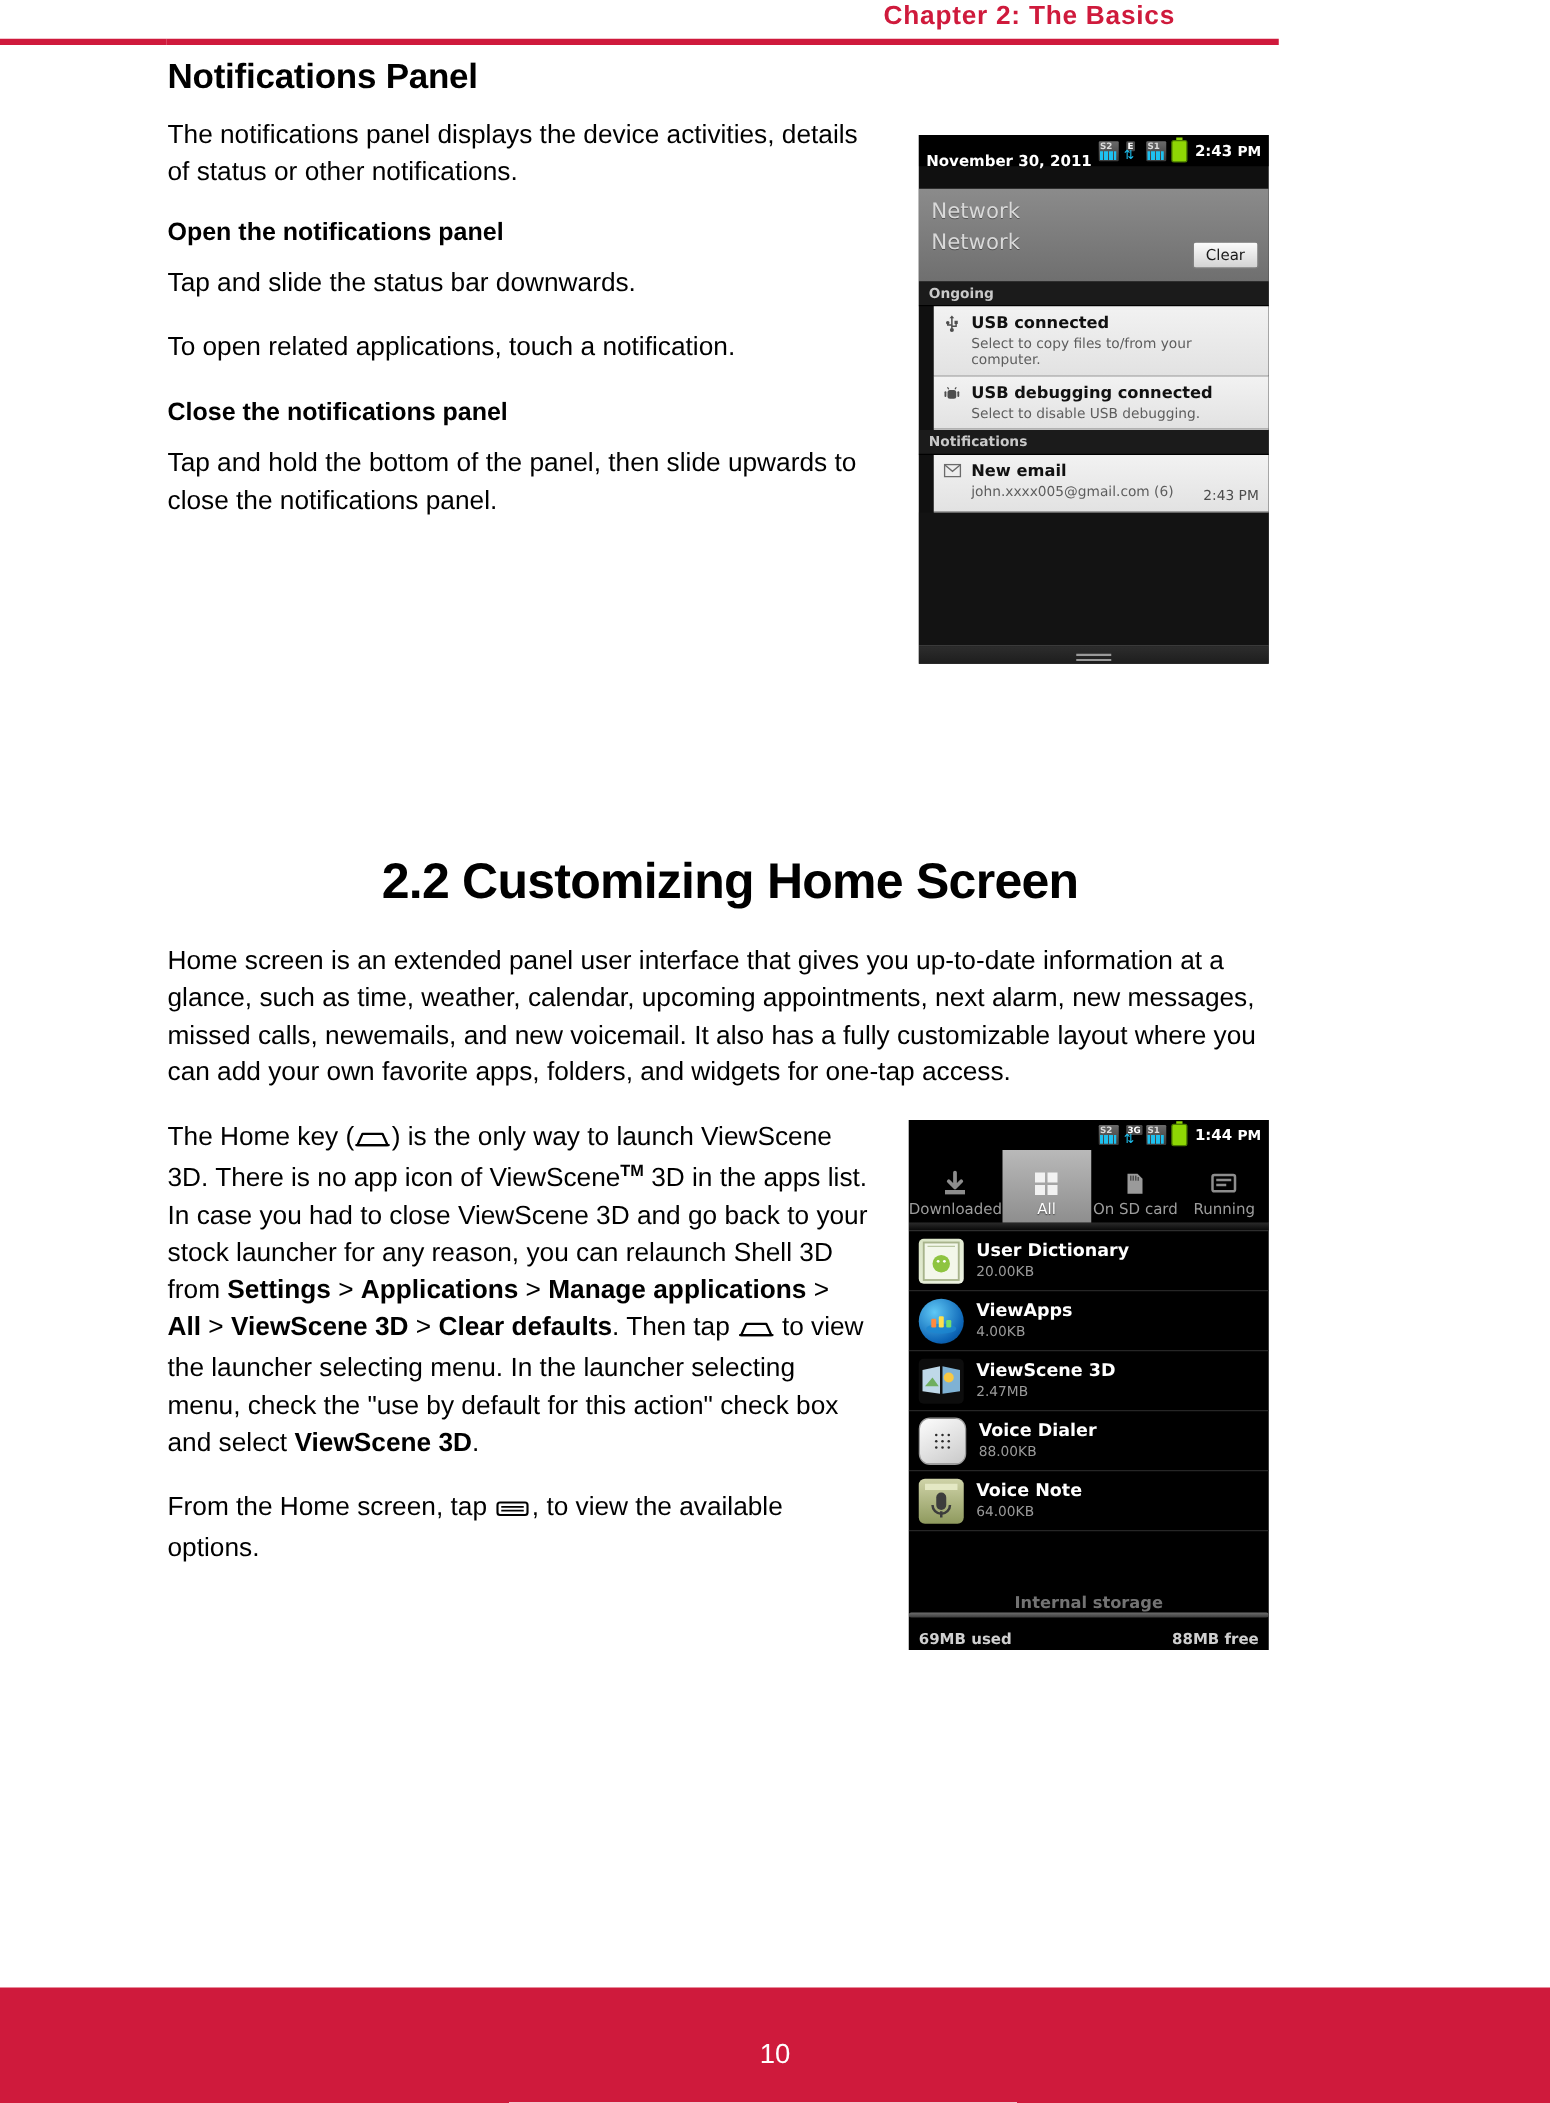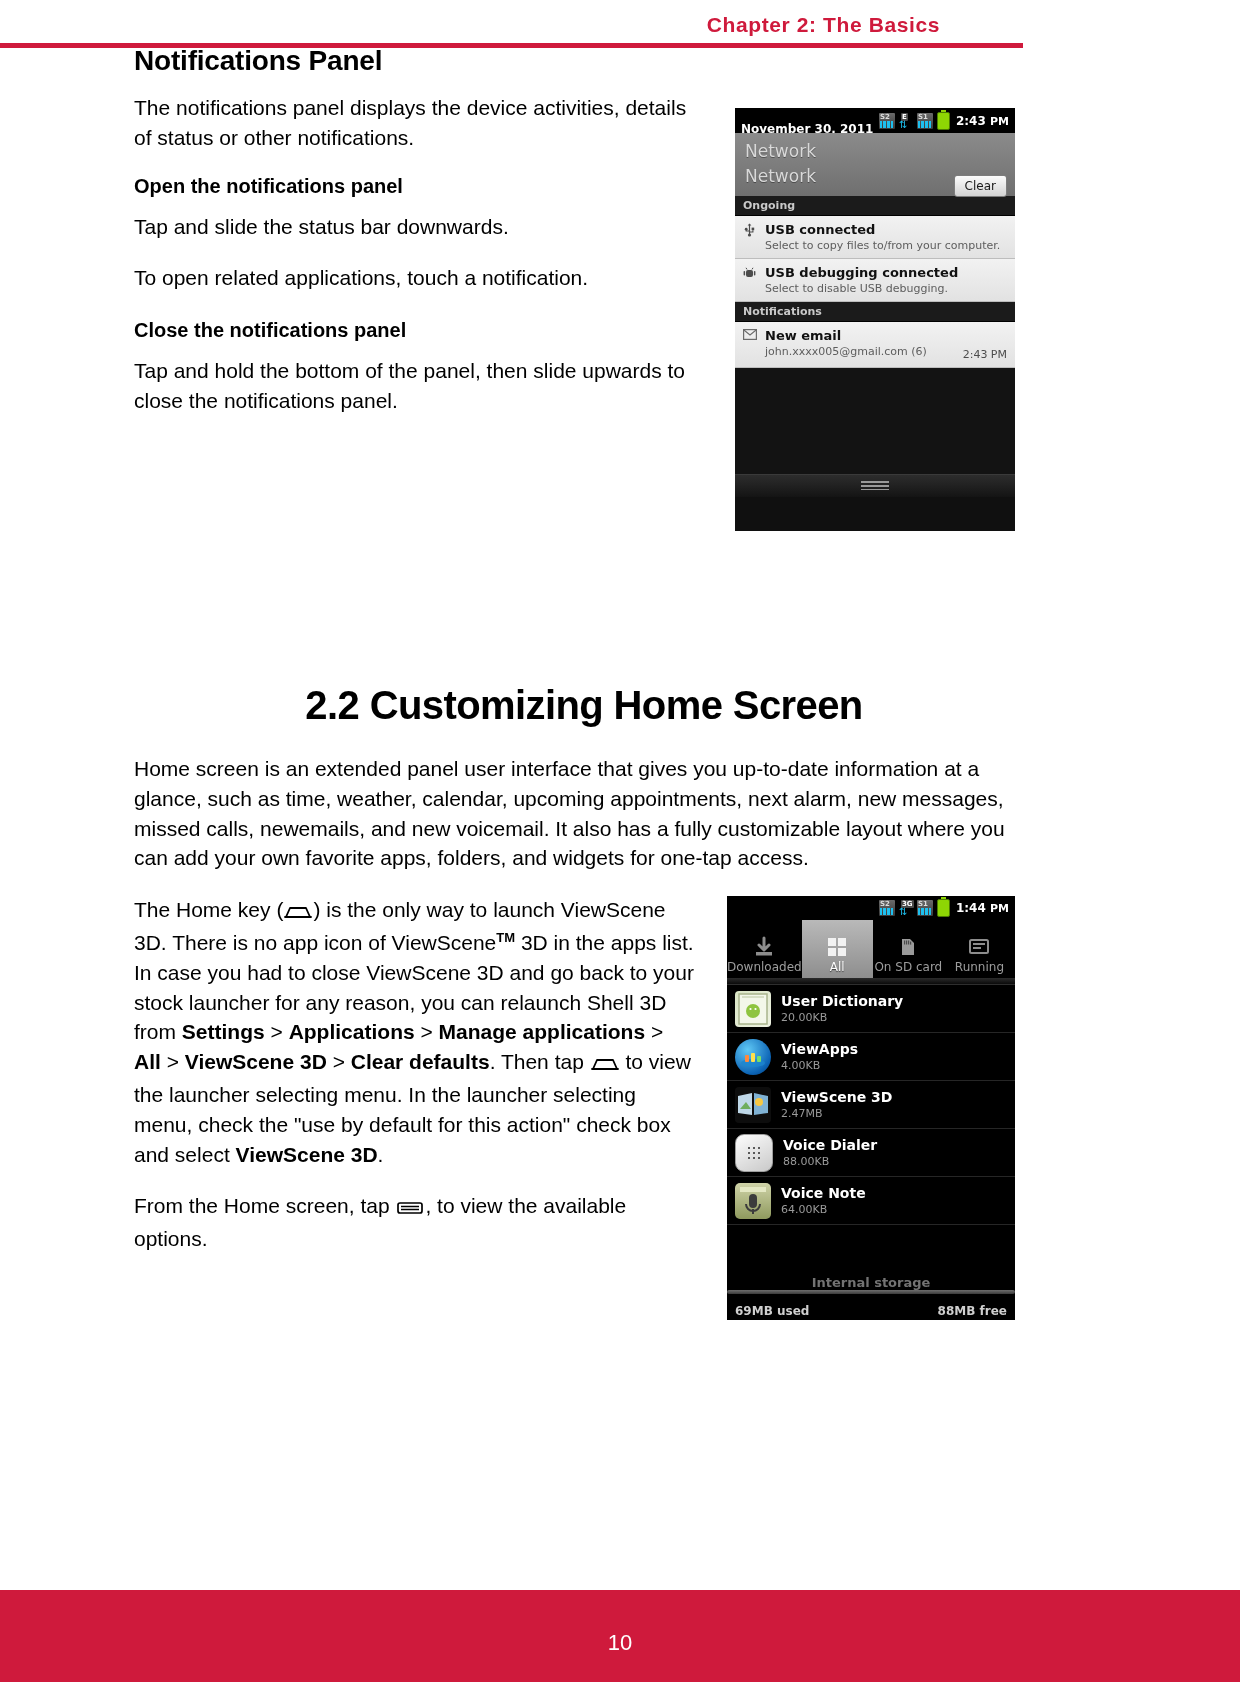--- a/index.html
+++ b/index.html
@@ -18,21 +18,21 @@
 
   
   #page {
     position: absolute;
     inset: 0;
     background: #fff;
   }
 
   .header-band {
     position: absolute;
-    left: 0; top: 12px;
+    left: 0; top: 0;
     width: 980px;
     height: 40px;
   }
   .header-title {
     position: absolute;
     right: 40px;
     top: 1px;
     font-size: 21px;
     font-weight: bold;
     color: #cf1a3c;
@@ -224,22 +224,23 @@
   .sbar-time em {
     font-style: normal;
     font-size: 11px;
     margin-top: 37px;
   }
 
   .np-head {
     background: linear-gradient(#8b8b8b, #6f6f6f);
     padding: 6px 10px 8px 10px;
     position: relative;
-    height: 63px;
+    height: 74px;
     box-sizing: border-box;
+    margin-top: 18px;
   }
   .np-head .nm {
     color: #d9d9d9;
     font-size: 17px;
     line-height: 1.45;
     text-shadow: 0 1px 0 rgba(0,0,0,.35);
   }
   .clear-btn {
     position: absolute;
     right: 8px;
@@ -258,20 +259,21 @@
     font-size: 11px;
     font-weight: bold;
     padding: 3px 8px;
     border-bottom: 1px solid #000;
   }
   .np-item {
     background: linear-gradient(#f2f2f2,#e2e2e2);
     padding: 6px 8px 6px 8px;
     border-bottom: 1px solid #bdbdbd;
     position: relative;
+    margin-left: 12px;
   }
   .np-item .ttl {
     font-size: 13px;
     font-weight: bold;
     color: #111;
     margin-left: 22px;
   }
   .np-item .sub {
     font-size: 11px;
     color: #5d5d5d;

